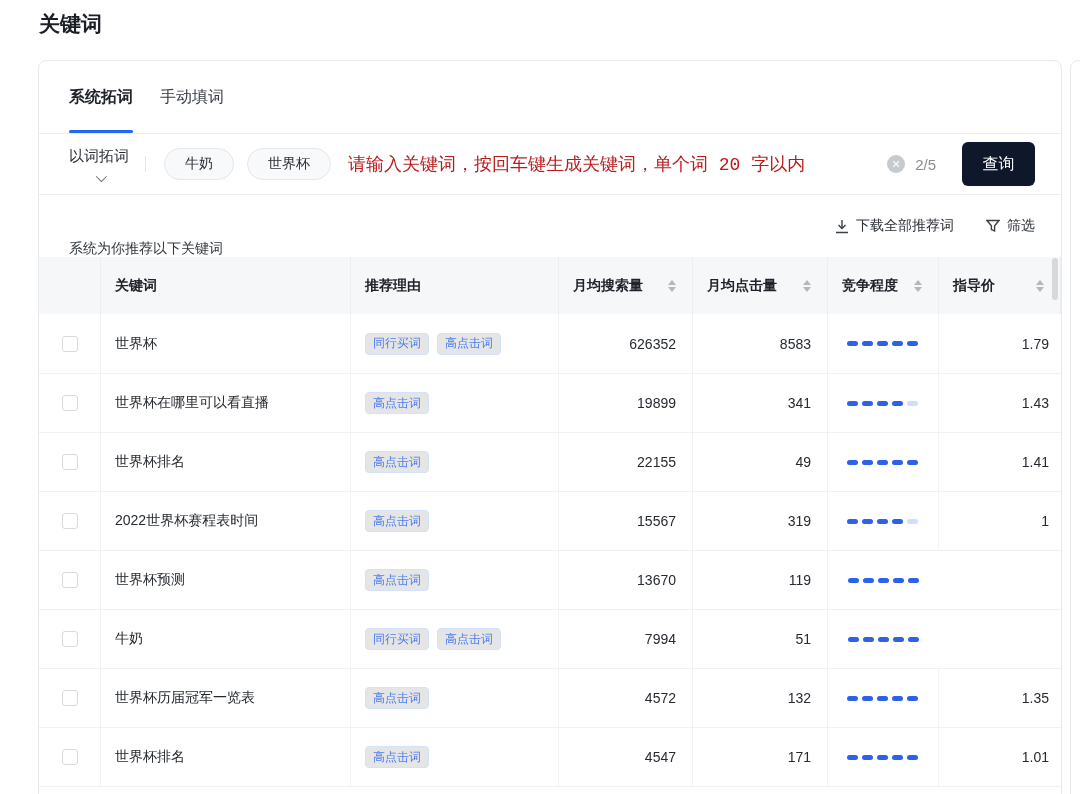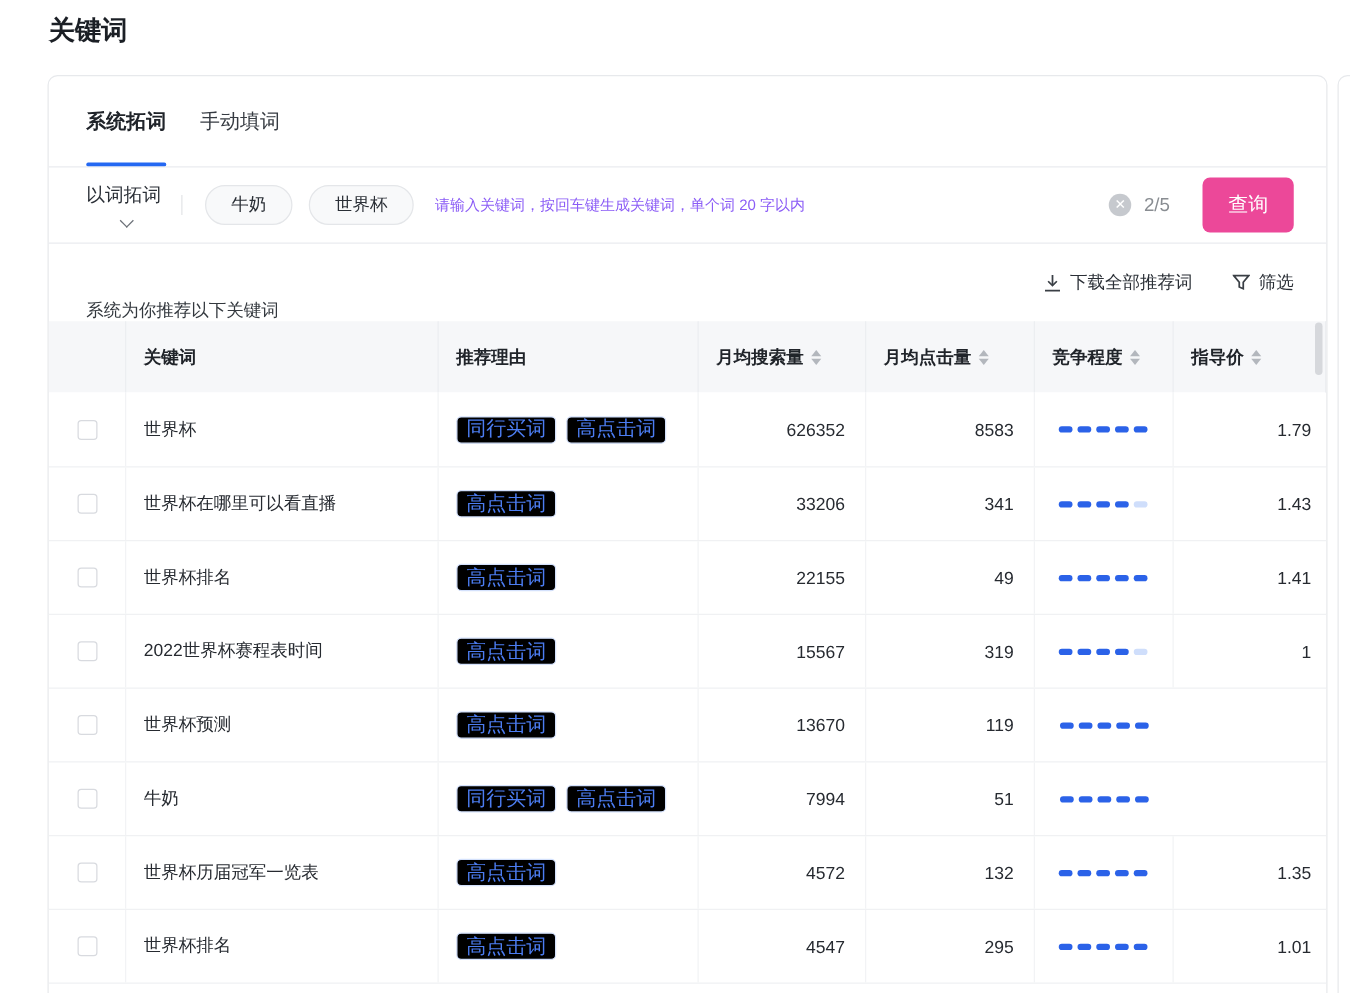--- a/index.html
+++ b/index.html
@@ -26,60 +26,60 @@
   
   .search-row { height:61px; display:flex; align-items:center; padding:0 26px 0 30px;
     border-bottom:1px solid #eaecef; }
   .mode-select { display:flex; align-items:center; gap:8px; font-size:15px; color:#2a2f36; cursor:pointer;flex-direction:column; }
   .chev { width:8px; height:8px; border-right:1.5px solid #6b7077; border-bottom:1.5px solid #6b7077;
     transform:rotate(45deg) translateY(-2px); margin-left:2px; }
   .vsep { width:1px; height:16px; background:#e3e5e8; margin:0 18px 0 16px; }
   .kw-pill { display:inline-flex; align-items:center; justify-content:center; height:32px;
     padding:0 20px; margin-right:13px; border:1px solid #e4e6e9; background:#f8f9fa;
     border-radius:16px; font-size:14px; color:#2a2f36; cursor:pointer; }
-  .kw-input { flex:1; font-size:12px; color:#8b5cf6; margin-left:4px; white-space:nowrap; overflow:hidden; }
+  .kw-input { flex:1; font-size:18px; color:#b91c1c; margin-left:4px; white-space:nowrap; overflow:hidden;font-family:Liberation Mono, monospace; }
   .clear-btn { width:18px; height:18px; border-radius:50%; background:#c6c9ce; color:#fff;
     font-size:11px; line-height:18px; text-align:center; cursor:pointer; flex:none; }
   .counter { font-size:15px; color:#898d92; margin:0 26px 0 10px; flex:none; }
-  .query-btn { width:73px; height:44px; background:#ec4899; color:#fff; border:none;
+  .query-btn { width:73px; height:44px; background:#0f172a; color:#fff; border:none;
     border-radius:6px; font-size:16px; cursor:pointer; flex:none;
     font-family:"Liberation Sans","DejaVu Sans",sans-serif; }
 
   
   .toolbar { height:62px; display:flex; align-items:center; padding:0 26px 0 30px; }
   .recommend-text { font-size:14px; color:#33383e; flex:1;margin-top:45px; }
   .tool-btn { display:flex; align-items:center; gap:7px; font-size:14px; color:#2a2f36; cursor:pointer; }
   .tool-btn + .tool-btn { margin-left:32px; }
   .tool-btn svg { display:block; }
 
   
   .table { position:relative; }
   .tr { display:grid; grid-template-columns:62px 250px 208px 134px 135px 111px 1fr; }
   .thead { background:#f6f7f9; height:57px; }
   .thead .th { display:flex; align-items:center; font-size:14px; font-weight:700; color:#20242a;
     padding:0 14px; border-right:1px solid #eceef1; cursor:pointer; }
   .thead .th:last-child { border-right:none; }
-  .thead .th.num { justify-content:flex-start; padding-right:16px; }
+  .thead .th.num { justify-content:space-between; padding-right:16px; }
   .sort { display:inline-flex; flex-direction:column; gap:2px; margin-left:6px; }
   .sort i { width:0; height:0; border-left:4px solid transparent; border-right:4px solid transparent; display:block; }
   .sort .up { border-bottom:5px solid #b3b7bd; }
   .sort .down { border-top:5px solid #b3b7bd; }
 
   .tbody .tr { height:59px; border-top:1px solid #f0f1f3; background:#fff; }
   .tbody .tr:first-child { border-top:none; }
   .td { display:flex; align-items:center; padding:0 14px; border-right:1px solid #f2f3f5;
     font-size:14px; color:#262a30; overflow:hidden; }
   .td:last-child { border-right:none; }
   .td.c-check { justify-content:center; padding:0; }
   .td.num { justify-content:flex-end; padding-right:16px; }
   .td.c-price { justify-content:flex-end; padding-right:12px; }
   .checkbox { width:16px; height:16px; border:1px solid #d8dadf; border-radius:3px; background:#fff; cursor:pointer; }
 
   .tag { display:inline-flex; align-items:center; height:22px; padding:0 7px; margin-right:8px;
-    background:#000000; border:1px solid #d4e1fc; border-radius:4px; font-size:16px; color:#4c7df2; white-space:nowrap; }
+    background:#e5e5e5; border:1px solid #d4e1fc; border-radius:4px; font-size:12px; color:#4c7df2; white-space:nowrap; }
 
   .dashes { display:flex; gap:4px; justify-content:flex-end; width:100%; padding-right:6px; }
   .dash { width:11px; height:5px; border-radius:2.5px; background:#cfdefb; }
   .dash.on { background:#2b62e8; }
 
   .scroll-thumb { position:absolute; right:3px; top:1px; width:6px; height:42px;
     background:#d6d8dc; border-radius:3px; }
   .partial-row { height:8px; border-top:1px solid #f0f1f3; background:#fff; }
 </style>
 </head>
@@ -187,21 +187,21 @@
   </div>
 
   <div class="tr">
     <div class="td c-check">
       <span class="checkbox"></span>
     </div>
     <div class="td c-kw">世界杯在哪里可以看直播</div>
     <div class="td c-reason">
             <span class="tag">高点击词</span>
           </div>
-    <div class="td num c-search">33206</div>
+    <div class="td num c-search">19899</div>
     <div class="td num c-click">341</div>
     <div class="td c-comp">
             <span class="dashes">
               <span class="dash on"></span>
               <span class="dash on"></span>
               <span class="dash on"></span>
               <span class="dash on"></span>
               <span class="dash"></span>
             </span>
           </div>
@@ -319,21 +319,21 @@
 
   <div class="tr">
     <div class="td c-check">
       <span class="checkbox"></span>
     </div>
     <div class="td c-kw">世界杯排名</div>
     <div class="td c-reason">
             <span class="tag">高点击词</span>
           </div>
     <div class="td num c-search">4547</div>
-    <div class="td num c-click">295</div>
+    <div class="td num c-click">171</div>
     <div class="td c-comp">
             <span class="dashes">
               <span class="dash on"></span>
               <span class="dash on"></span>
               <span class="dash on"></span>
               <span class="dash on"></span>
               <span class="dash on"></span>
             </span>
           </div>
     <div class="td c-price">1.01</div>

